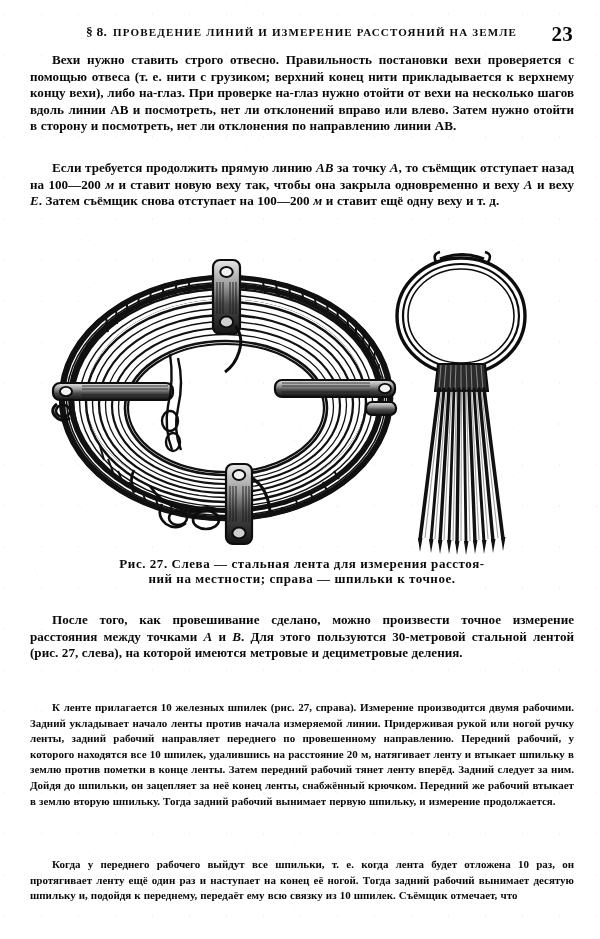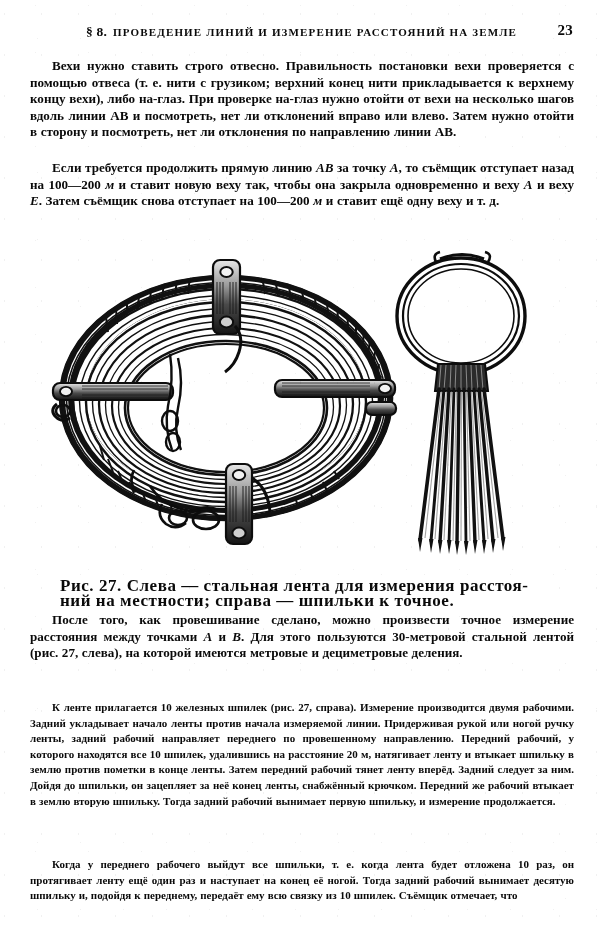--- a/index.html
+++ b/index.html
@@ -51,21 +51,21 @@
     font-weight: bold;
     font-size: 11px;
     letter-spacing: 1.15px;
     text-transform: uppercase;
   }
   .rh-pageno {
     position: absolute;
     right: 0;
     top: -2px;
     font-weight: bold;
-    font-size: 15px;
+    font-size: 21px;
     letter-spacing: 0.3px;
   }
 
   
   .col {
     position: absolute;
     left: 30px;
     width: 544px;
   }
   p.bodytext {
@@ -84,43 +84,43 @@
     line-height: 15.6px;
   }
   .ital {
     font-style: italic;
     font-weight: bold;
   }
   .bld {
     font-weight: bold;
   }
 
-  #para1 { top: 58px; }
+  #para1 { top: 52px; }
   #para2 { top: 160px; }
   #para3 { top: 612px; }
   #para4 { top: 700px; }
   #para5 { top: 857px; }
 
   
   .figure {
     position: absolute;
     left: 30px;
     top: 246px;
     width: 544px;
     height: 315px;
   }
   .figure svg { display: block; }
 
   .figcaption {
     position: absolute;
     left: 60px;
-    top: 578px;
+    top: 556px;
     width: 484px;
-    text-align: left;
-    font-size: 17px;
+    text-align: center;
+    font-size: 13px;
     font-weight: bold;
     line-height: 15px;
     letter-spacing: 0.55px;
   }
   .figcaption .capline { display: block; }
 
   
   .speckle {
     position: absolute;
     inset: 0;

